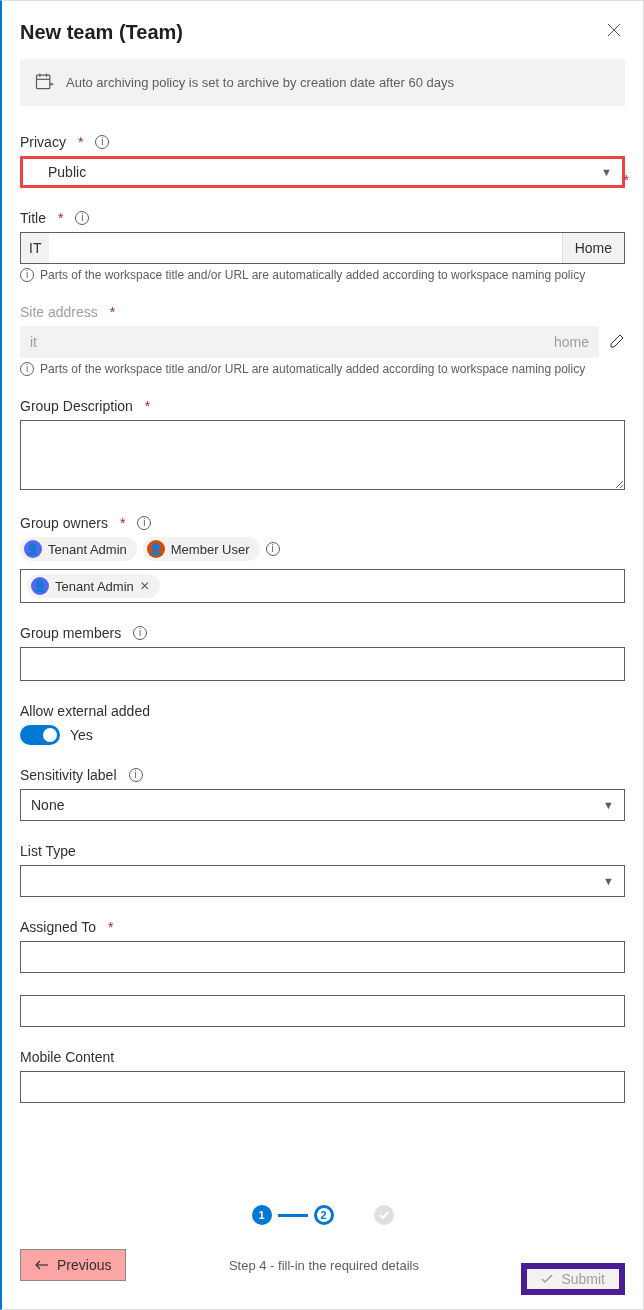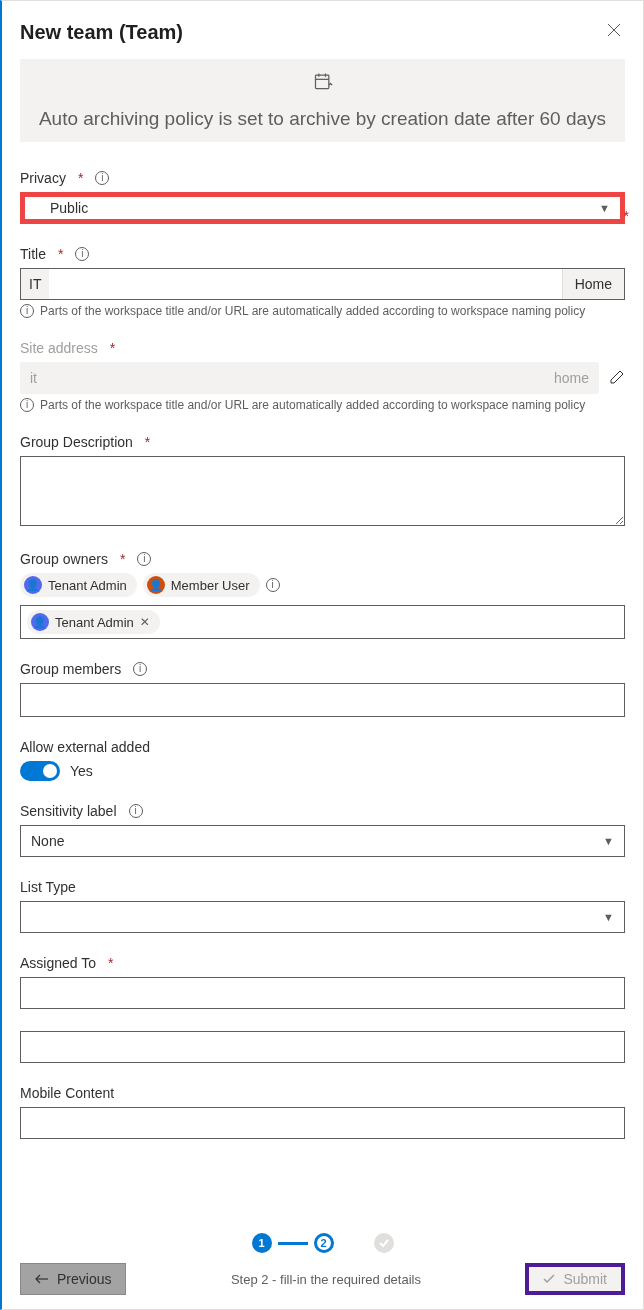--- a/index.html
+++ b/index.html
@@ -36,24 +36,23 @@
     font-size: 16px;
     color: #605e5c;
     padding: 4px;
   }
   .info-banner {
     background: #f3f2f1;
     padding: 12px 14px;
     display: flex;
     align-items: center;
     gap: 12px;
-    font-size: 19px;
+    font-size: 13px;
     color: #605e5c;
     margin-bottom: 28px;
-    flex-direction: column;
   }
   .info-banner .banner-icon svg { width: 20px; height: 20px; color:#605e5c; }
   .field { margin-bottom: 22px; }
   .field-label {
     font-size: 14px;
     color: #323130;
     margin-bottom: 6px;
     display: flex;
     align-items: center;
     gap: 12px;
@@ -76,21 +75,21 @@
     width: 100%;
     height: 32px;
     border: 1px solid #605e5c;
     padding: 0 10px;
     display: flex;
     align-items: center;
     justify-content: space-between;
     cursor: pointer;
     background: #fff;
   }
-  .select-box.error { border: 5px solid #ef4444; padding-left: 25px; }
+  .select-box.error { border: 3px solid #ef4444; padding-left: 25px; }
   .error-star {
     position: absolute;
     right: -4px;
     top: 50%;
     color: #a4262c;
   }
   .chevron { font-size: 11px; color:#605e5c; }
   .title-input-wrap {
     display: flex;
     border: 1px solid #605e5c;
@@ -239,33 +238,34 @@
   .footer-bar {
     display:flex;
     align-items:center;
     justify-content:space-between;
     gap:14px;
   }
   .btn {
     height:32px;
     padding:0 14px;
     border:1px solid #8a8886;
-    background:#a3a3a3;
+    background:#fca5a5;
     cursor:pointer;
     display:inline-flex;
     align-items:center;
     gap:8px;
     font-size:14px;
     color:#323130;
   }
   .btn.disabled {
     background:#f3f2f1;
     color:#a19f9d;
-    border:4px solid #4c1d95;
+    border:6px solid #4c1d95;
     cursor:not-allowed;
+    margin-top:28px;
   }
   .footer-text {
     flex:1;
     text-align:center;
     font-size:13px;
     color:#605e5c;
   }
   .privacy-wrap { position:relative; }
 </style>
 </head>
@@ -459,21 +459,21 @@
   <div class="footer-bar">
     <button class="btn">
       <span>
         <svg width="14" height="10" viewBox="0 0 14 10" fill="none" stroke="#323130" stroke-width="1.2">
             <line x1="1" y1="5" x2="13" y2="5"></line>
             <path d="M5 1 L1 5 L5 9"></path>
           </svg>
       </span>
       <span>Previous</span>
     </button>
-    <div class="footer-text">Step 2 - fill-in the required details</div>
+    <div class="footer-text">Step 4 - fill-in the required details</div>
     <button class="btn disabled">
       <span>
         <svg width="12" height="10" viewBox="0 0 12 10">
             <path d="M1 5 L4 8 L11 1" stroke="#a19f9d" stroke-width="1.5" fill="none"></path>
           </svg>
       </span>
       <span>Submit</span>
     </button>
   </div>
 </div>

